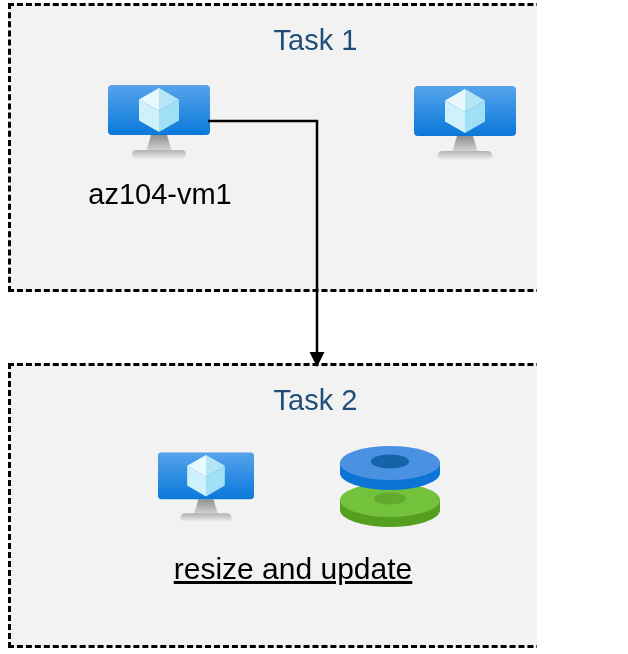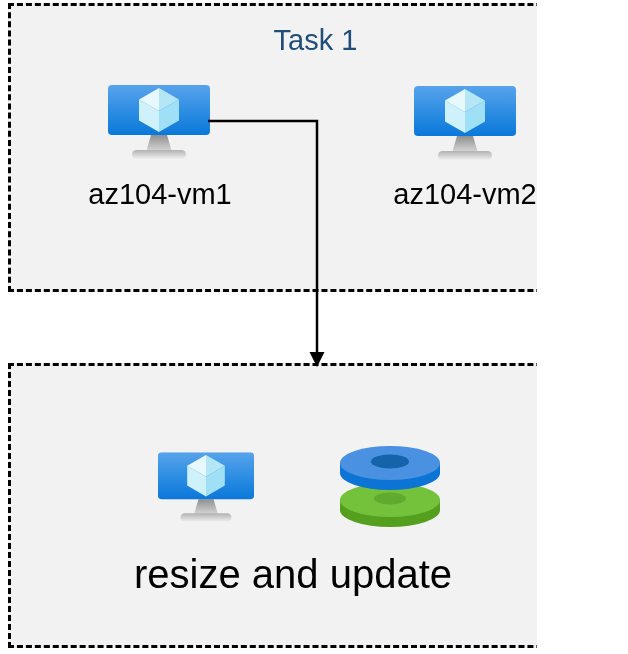--- a/index.html
+++ b/index.html
@@ -49,22 +49,23 @@
   #vm2-icon   { left: 403px; top: 80px;  }
   #vm1-label  { left: 29px;  top: 170px; }
   #vm2-label  { left: 334px; top: 170px; }
   #task2-vm-icon    { left: 147px; top: 86px; }
   #task2-disks-icon { left: 324px; top: 78px; }
   .caption {
     position: absolute;
     left: 87px; top: 186px;
     width: 390px;
     text-align: center;
-    font-size: 40px;
+    font-size: 30px;
     color: var(--label-text);
+    text-decoration: underline;
   }
   #connector-arrow {
     position: absolute;
     left: 200px; top: 107px;
     width: 130px; height: 264px;
     pointer-events: none;
     z-index: 5;
   }
   .defs-holder { position: absolute; width: 0; height: 0; }
 </style>
@@ -119,30 +120,30 @@
 
     <svg class="abs" id="vm2-icon" width="102" height="74" viewBox="0 0 102 74">
       <use href="#vm-symbol"></use>
     </svg>
 
     <div class="vm-label" id="vm1-label">
       <div>az104-vm1</div>
     </div>
 
     <div class="vm-label" id="vm2-label">
-      <div>az104-vm2</div>
     </div>
   </div>
 
   <svg id="connector-arrow" viewBox="0 0 130 264">
     <path d="M 8 14 H 117 V 247" fill="none" stroke="#000000" stroke-width="2.5"></path>
     <polygon points="109.5,245 124.5,245 117,260" fill="#000000"></polygon>
   </svg>
 
   <div class="task-box" id="task2-box">
+    <div class="box-title">Task 2</div>
 
     <svg class="abs" id="task2-vm-icon" width="96" height="70" viewBox="0 0 102 74">
       <use href="#vm-symbol"></use>
     </svg>
 
     <svg class="abs" id="task2-disks-icon" width="110" height="86" viewBox="0 0 110 86">
       <use href="#disks-symbol"></use>
     </svg>
 
     <div class="caption">resize and update</div>

